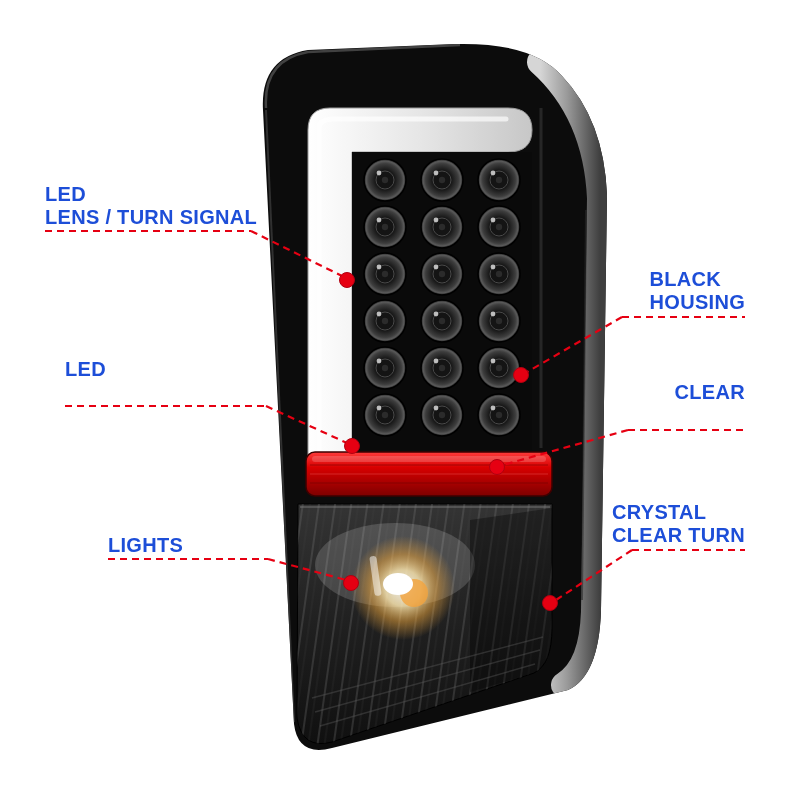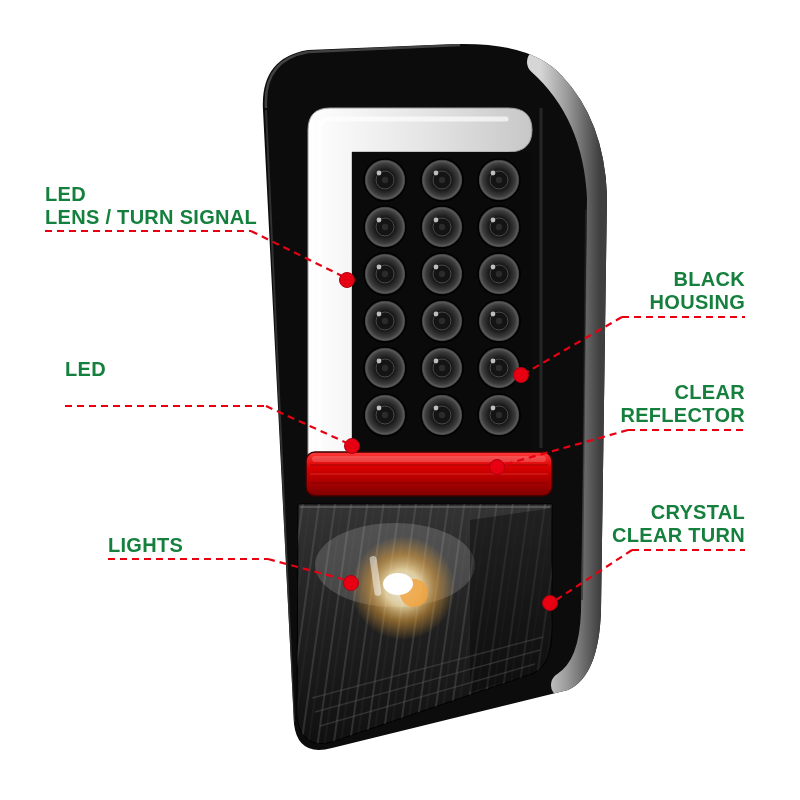--- a/index.html
+++ b/index.html
@@ -3,24 +3,24 @@
 <meta charset="utf-8">
 <style>
   html,body{margin:0;padding:0;}
   body{
     width:800px;height:800px;background:#ffffff;position:relative;overflow:hidden;
     font-family:"Liberation Sans",sans-serif;
   }
   .stage{position:absolute;inset:0;}
   svg.art{position:absolute;top:0;left:0;}
   .callout{
-    position:absolute;color:#15803d;font-weight:bold;font-size:20px;
+    position:absolute;color:#1d4ed8;font-weight:bold;font-size:20px;
     line-height:23px;letter-spacing:.3px;white-space:nowrap;
   }
-  .callout.right{text-align:right;}
+  .callout.right{text-align:left;}
 </style>
 </head>
 <body>
 
 <div class="stage">
 
   <svg class="art" width="800" height="800" viewBox="0 0 800 800">
     <defs>
       <linearGradient id="gFlange" x1="0" y1="0" x2="1" y2="0">
         <stop offset="0" stop-color="#d6d6d6"></stop>
@@ -178,21 +178,20 @@
     <div>LIGHTS</div>
   </div>
 
   <div class="callout right" style="right:55px;top:268px">
     <div>BLACK</div>
     <div>HOUSING</div>
   </div>
 
   <div class="callout right" style="right:55px;top:381px">
     <div>CLEAR</div>
-    <div>REFLECTOR</div>
   </div>
 
   <div class="callout right" style="right:55px;top:501px">
     <div>CRYSTAL</div>
     <div>CLEAR TURN</div>
   </div>
 
 </div>
 
 </body></html>

